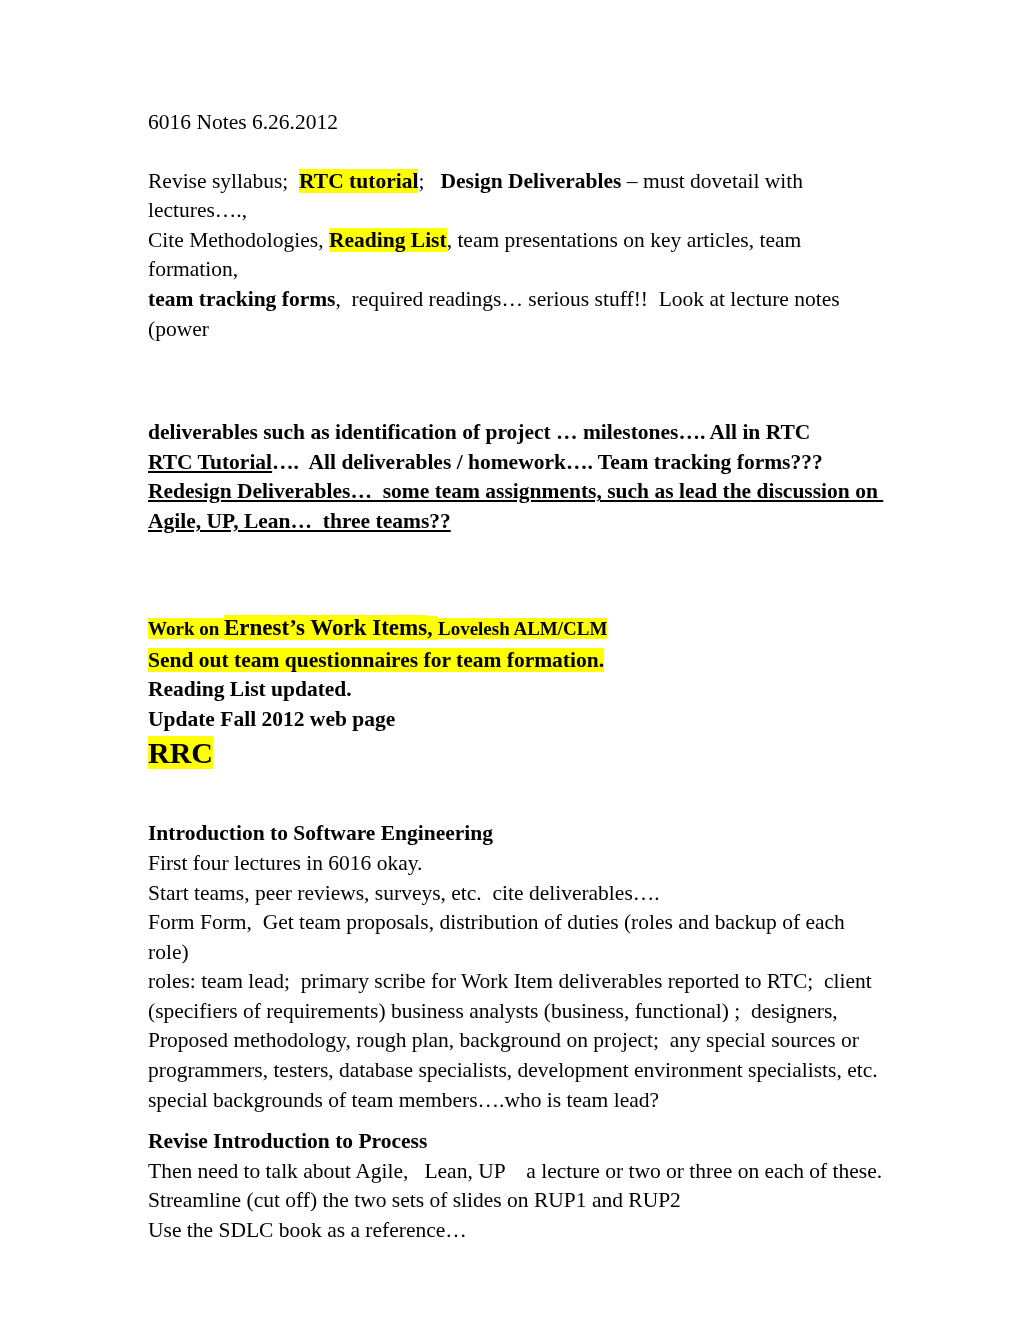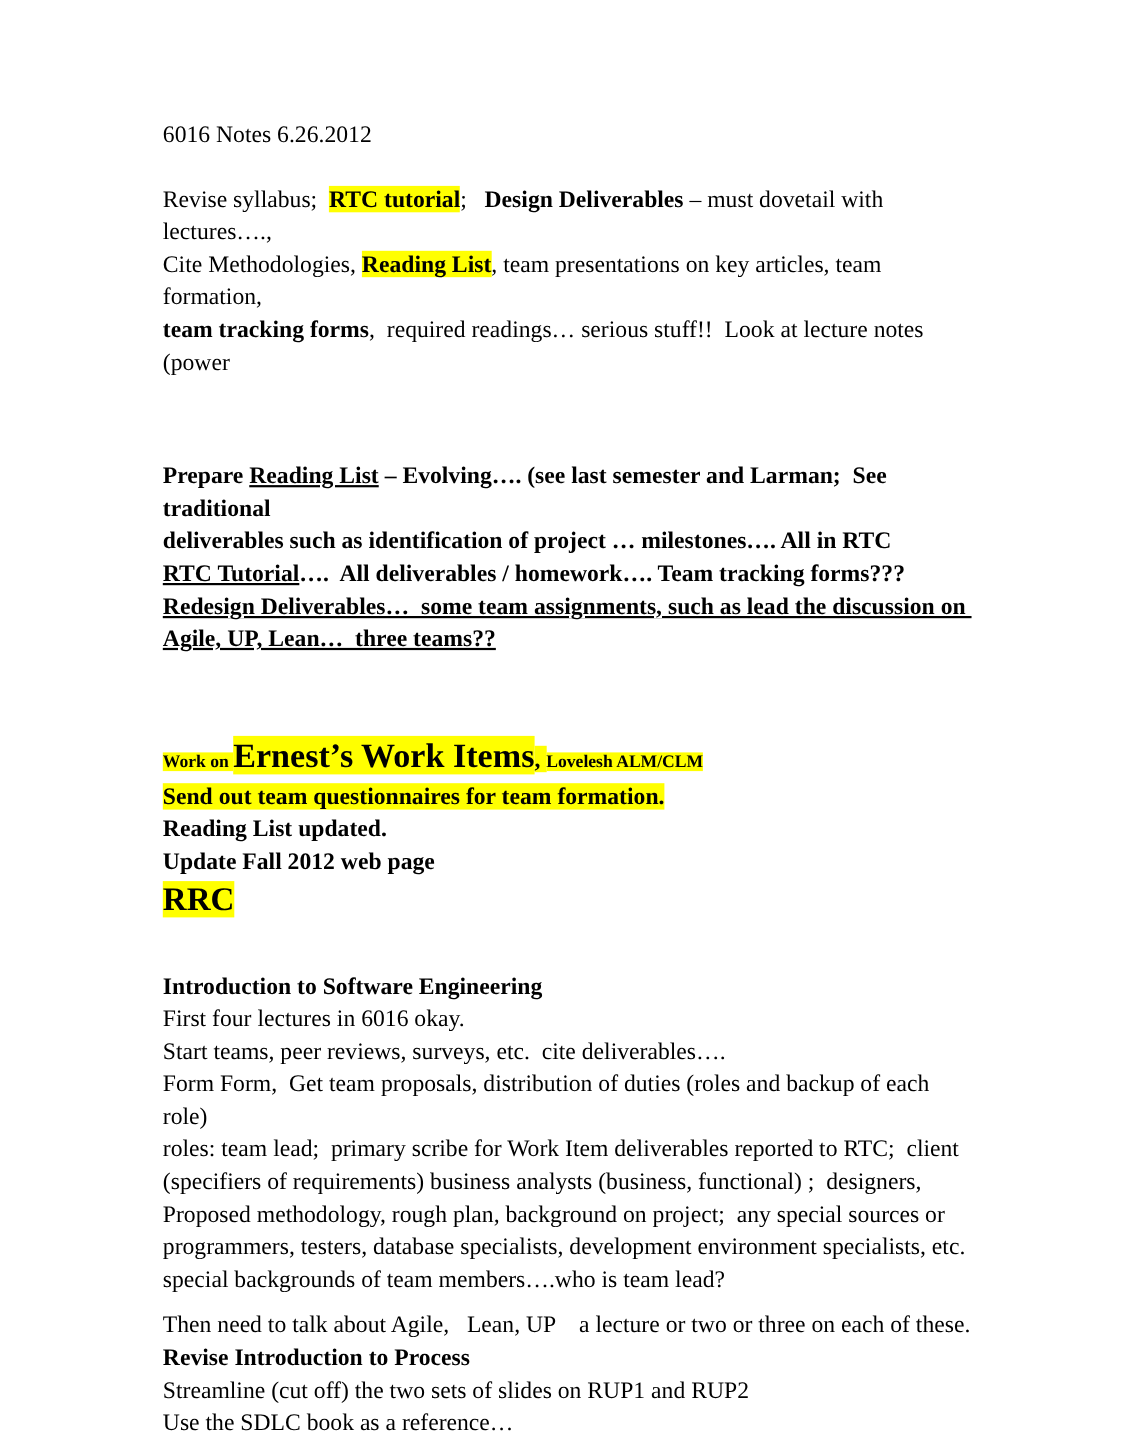--- a/index.html
+++ b/index.html
@@ -40,22 +40,22 @@
   .gap-sm { height: 29px; }
   .gap-md { height: 44px; }
   .gap-xl { height: 74px; }
 
   
   .b   { font-weight: bold; }
   .u   { text-decoration: underline; }
   .hl  { background-color: #FFFF00; }
 
   
-  .sz-small  { font-size: 16px; }
-  .sz-big    { font-size: 31px; }
+  .sz-small  { font-size: 19px; }
+  .sz-big    { font-size: 23px; }
   .sz-rrc    { font-size: 30px; text-align: right; }
 
   .headline-line {
     line-height: 34px;
     white-space: pre-wrap;
   }
   .rrc-line {
     line-height: 38px;
     white-space: pre-wrap;
   }
@@ -77,21 +77,20 @@
 
       <div class="line"><span>Cite Methodologies, </span><span class="hl b">Reading List</span><span>, team presentations on key articles, team formation,</span></div>
 
       <div class="line"><span class="b">team tracking forms</span><span>,  required readings… serious stuff!!  Look at lecture notes (power</span></div>
 
     </div>
 
     <div class="gap-xl"></div>
 
     <div class="block b">
-      <div class="line"><span>Prepare </span><span class="u">Reading List</span><span> – Evolving…. (see last semester and Larman;  See traditional</span></div>
 
       <div class="line">deliverables such as identification of project … milestones…. All in RTC</div>
 
       <div class="line"><span class="u">RTC Tutorial</span><span>….  All deliverables / homework…. Team tracking forms???</span></div>
 
       <div class="line u">Redesign Deliverables…  some team assignments, such as lead the discussion on </div>
 
       <div class="line u">Agile, UP, Lean…  three teams??</div>
     </div>
 
@@ -119,21 +118,21 @@
       <div class="line">roles: team lead;  primary scribe for Work Item deliverables reported to RTC;  client</div>
       <div class="line">(specifiers of requirements) business analysts (business, functional) ;  designers,</div>
       <div class="line">Proposed methodology, rough plan, background on project;  any special sources or</div>
       <div class="line">programmers, testers, database specialists, development environment specialists, etc.</div>
       <div class="line">special backgrounds of team members….who is team lead?</div>
     </div>
 
     <div class="gap-xs"></div>
 
     <div class="block">
+      <div class="line b">Revise Introduction to Process</div>
       <div class="line">Then need to talk about Agile,   Lean, UP    a lecture or two or three on each of these.</div>
-      <div class="line b">Revise Introduction to Process</div>
       <div class="line">Streamline (cut off) the two sets of slides on RUP1 and RUP2</div>
       <div class="line">Use the SDLC book as a reference…</div>
 
     </div>
 
   </div>
 </div>
 
 </body></html>

